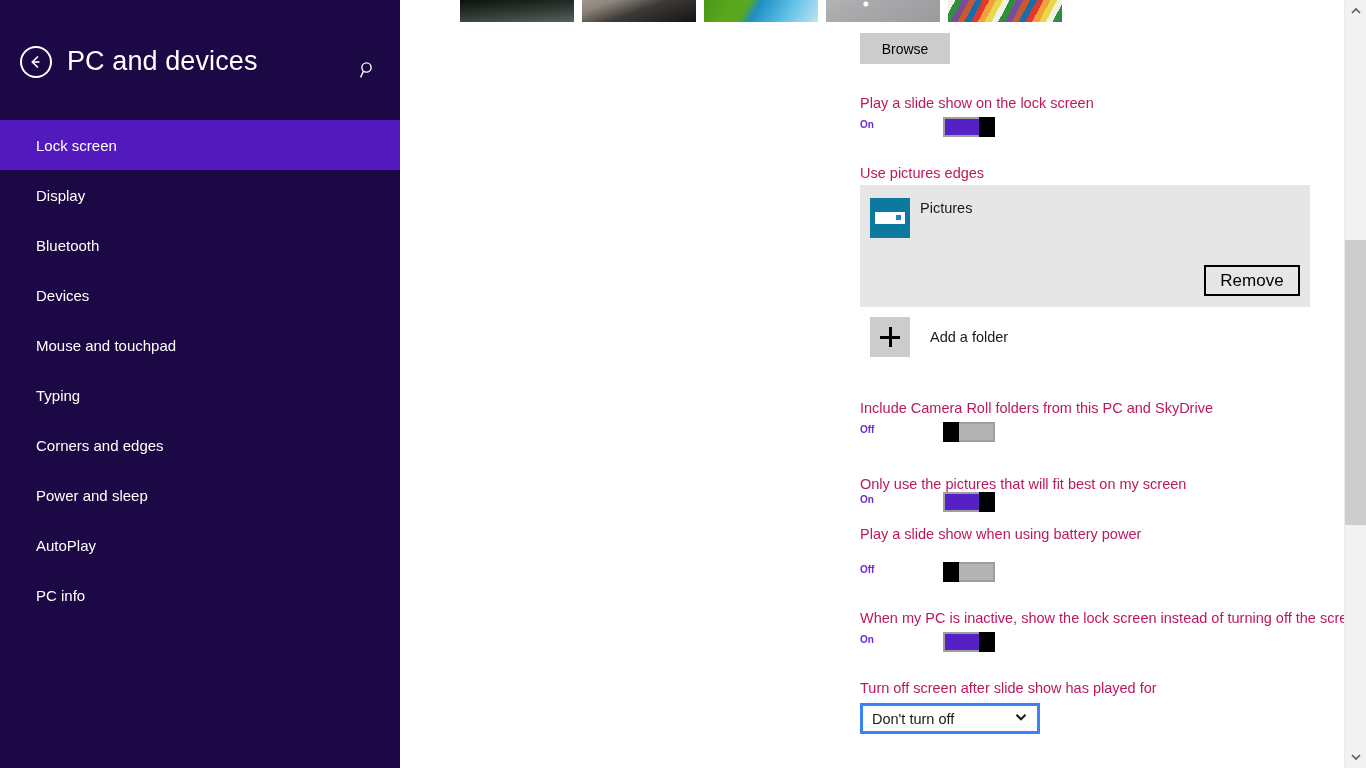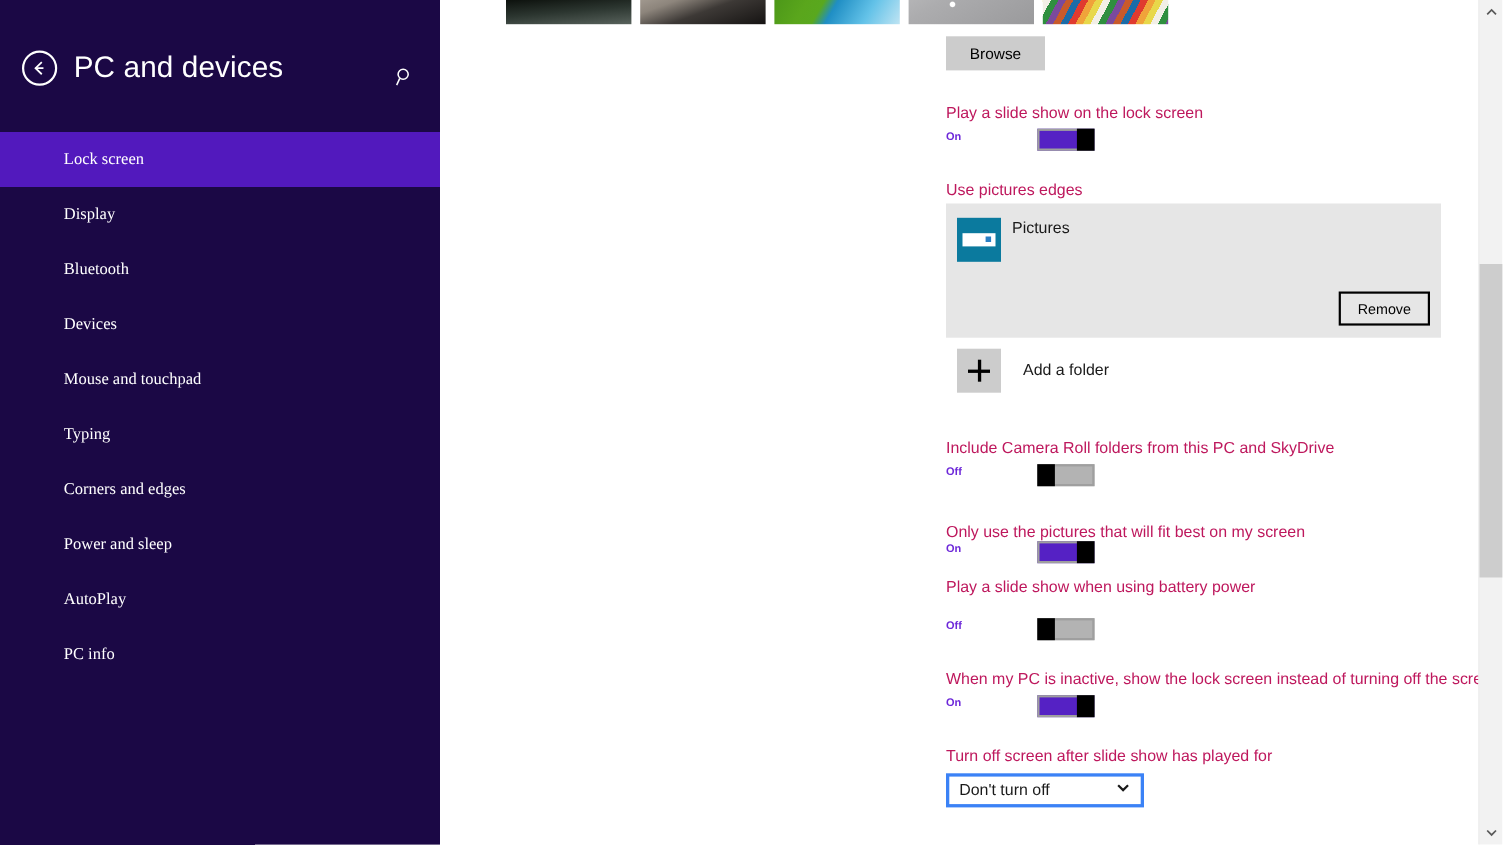--- a/index.html
+++ b/index.html
@@ -49,25 +49,24 @@
     right: 18px; top: 56px;
     width: 28px; height: 28px;
     display: flex; align-items: center; justify-content: center;
   }
 
   #sidebar-list { list-style: none; }
   .side-item {
     height: 50px;
     display: flex;
     align-items: center;
-    padding-left: 58px;
+    padding-left: 36px;
     color: #ffffff;
     font-size: 15px;
     font-weight: 400;
-    font-family: Liberation Serif, serif;
   }
   .side-item.selected { background: #5219bd; }
 
   
   #content {
     position: relative;
     flex: 1 1 auto;
     height: 768px;
     background: #ffffff;
     overflow: hidden;
@@ -175,25 +174,25 @@
   }
   #pic-folder-name {
     position: absolute;
     left: 60px; top: 15px;
     font-size: 14.5px;
     color: #1a1a1a;
   }
   #remove-btn {
     position: absolute;
     right: 10px; bottom: 11px;
-    width: 83px; height: 31px;
+    width: 96px; height: 31px;
     background: #e6e6e6;
     border: 2px solid #000000;
     font-family: "Liberation Sans", sans-serif;
-    font-size: 13px;
+    font-size: 17px;
     color: #000000;
     cursor: pointer;
   }
 
   #add-folder-row {
     position: absolute;
     left: 470px; top: 317px;
     display: flex;
     align-items: center;
   }

